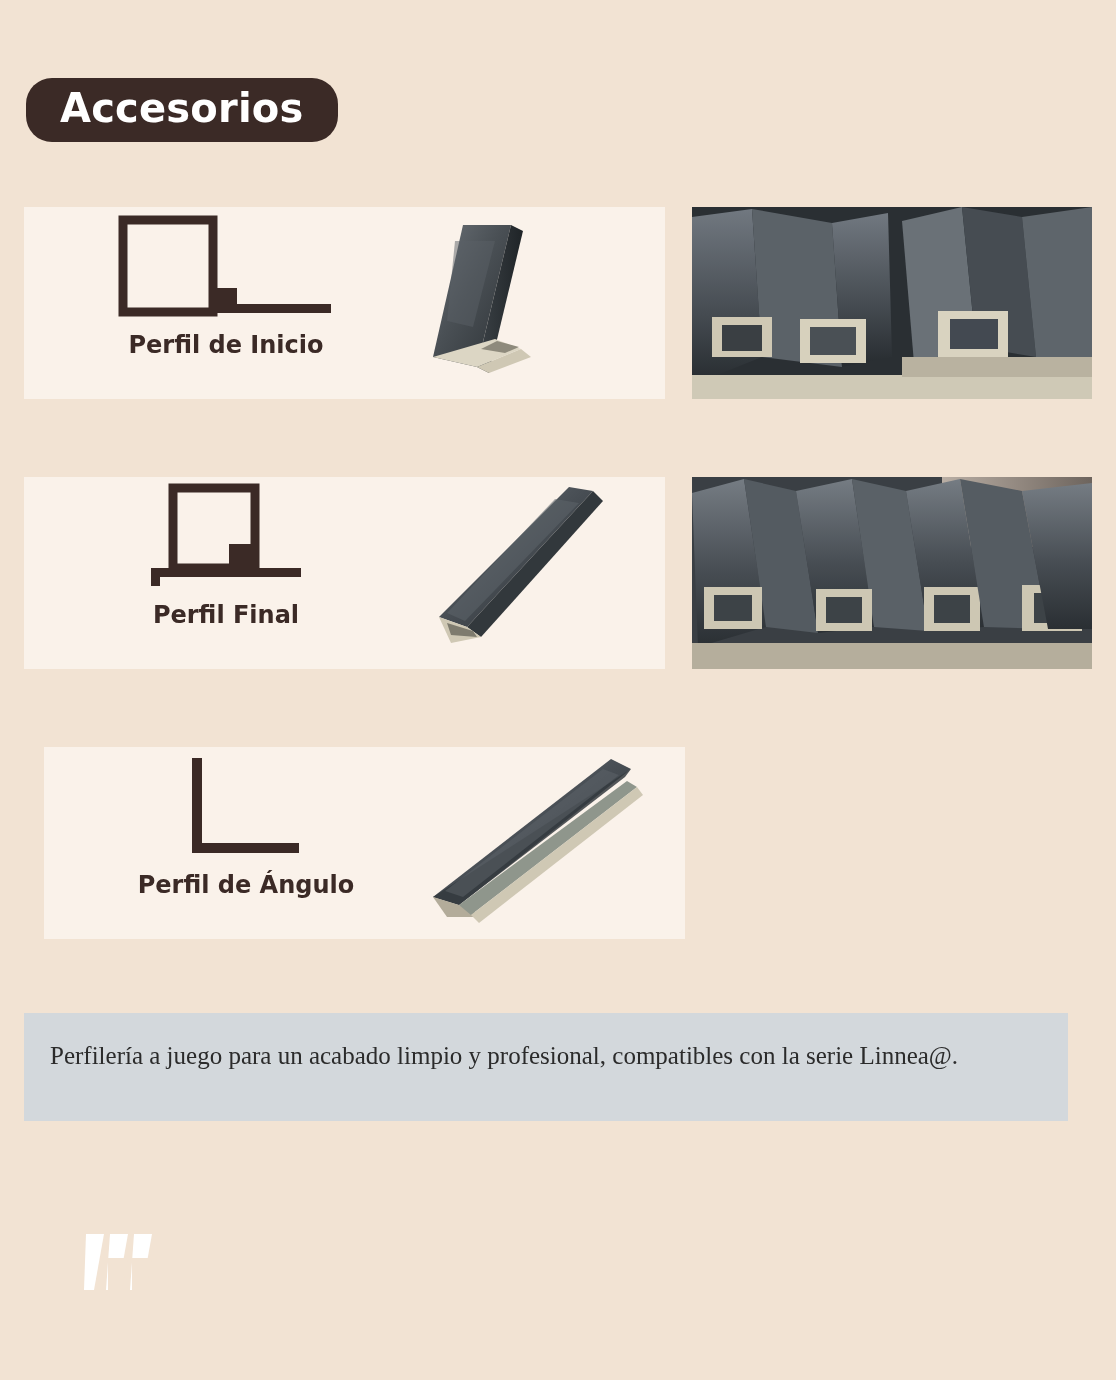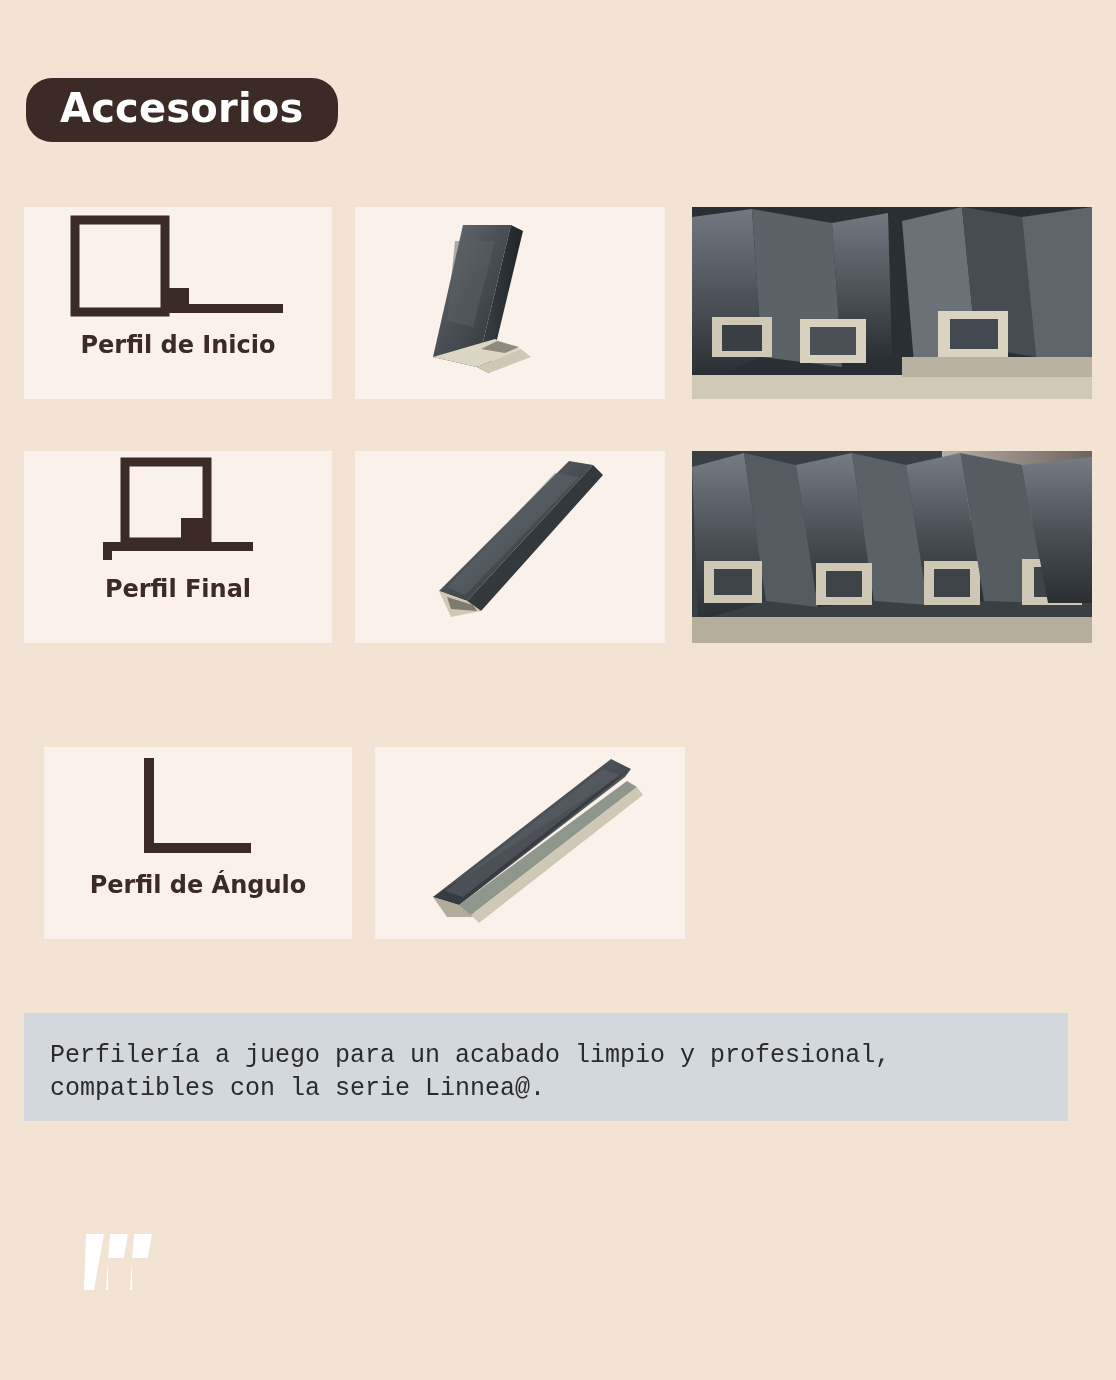--- a/index.html
+++ b/index.html
@@ -40,39 +40,40 @@
   }
 
   
   .row {
     position: absolute;
     left: 0;
     width: 1116px;
     height: 192px;
   }
   .row-1 { top: 207px; }
-  .row-2 { top: 451px; }
+  .row-2 { top: 477px; }
   .row-3 { top: 747px; margin-left: 20px; }
 
   .card {
     position: absolute;
     background: #faf2ea;
     overflow: hidden;
   }
 
   
   .card-label {
     left: 24px;
     top: 0;
     width: 308px;
     height: 192px;
     display: flex;
     flex-direction: column;
     align-items: center;
     justify-content: flex-start;
+    padding-left: 48px;
   }
   .icon-wrap {
     height: 130px;
     width: 100%;
     display: flex;
     align-items: center;
     justify-content: center;
   }
   .card-caption {
     font-size: 24px;
@@ -111,21 +112,21 @@
     height: 108px;
     background: #d3d8dc;
     box-sizing: border-box;
     padding: 26px 26px 0 26px;
   }
   .desc-box p {
     margin: 0;
     font-size: 25px;
     line-height: 1.32;
     color: #2b2b2b;
-    font-family: Liberation Mono, monospace;
+    font-family: Liberation Serif, serif;
   }
 
   
   .logo {
     position: absolute;
     left: 84px;
     top: 1228px;
     width: 104px;
     height: 68px;
   }

